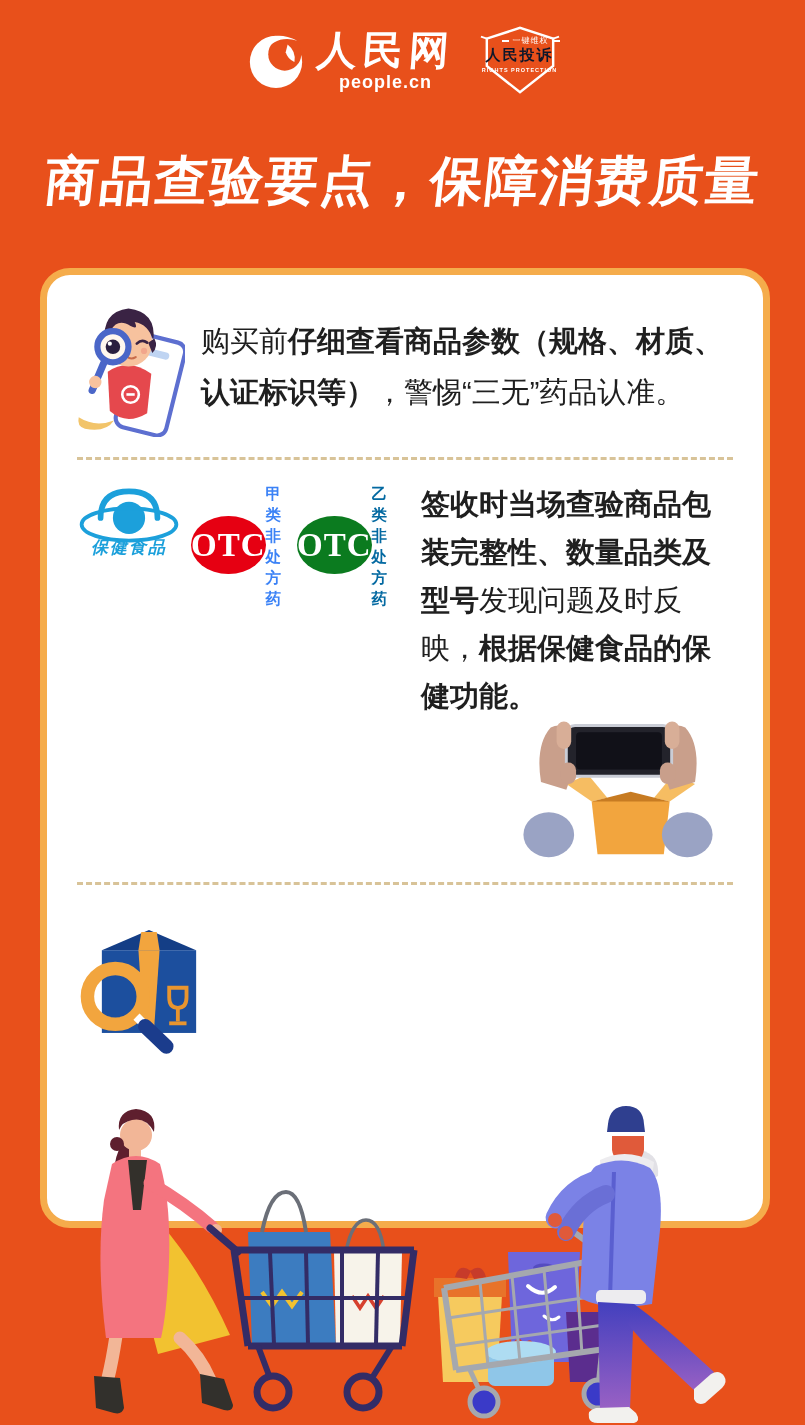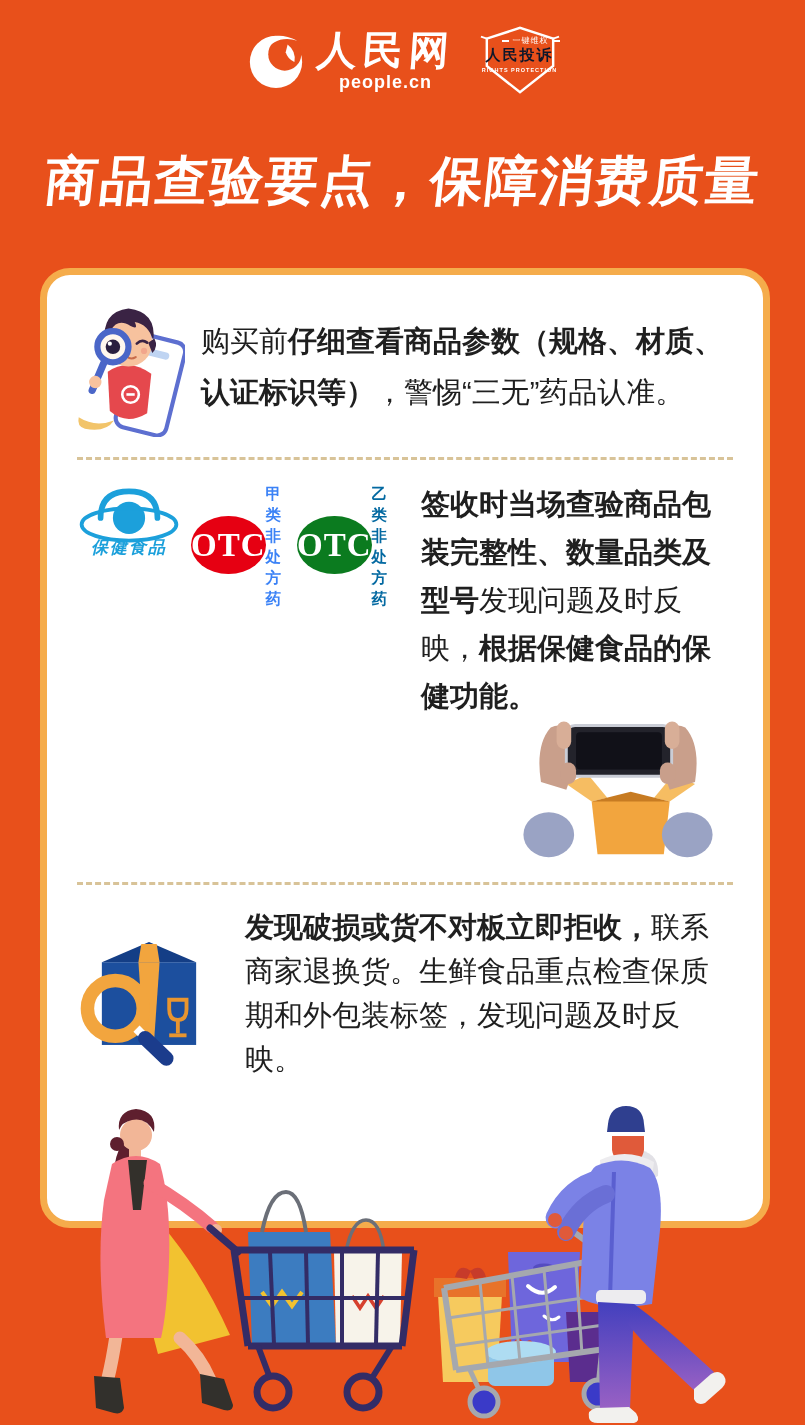--- a/index.html
+++ b/index.html
@@ -194,21 +194,20 @@
         <rect x="30" y="47" width="98" height="86" fill="#1C4F9E"></rect>
         <polygon points="71,28 87,28 90,47 68,47" fill="#F2A53E"></polygon>
         <polygon points="68,47 90,47 84,133 74,133" fill="#F2A53E"></polygon>
         <path d="M100 86 v10 q0 11 9 11 q9 0 9 -11 v-10 Z" fill="none" stroke="#E8952F" stroke-width="4"></path>
         <line x1="109" y1="108" x2="109" y2="121" stroke="#E8952F" stroke-width="4"></line>
         <line x1="100" y1="123" x2="118" y2="123" stroke="#E8952F" stroke-width="4"></line>
         <circle cx="44" cy="95" r="29" fill="none" stroke="#F2A53E" stroke-width="14"></circle>
         <line x1="66" y1="116" x2="75" y2="125" stroke="#FFFFFF" stroke-width="9"></line>
         <line x1="75" y1="126" x2="97" y2="147" stroke="#1B3C8C" stroke-width="15" stroke-linecap="round"></line>
       </svg>
-      <p class="tip-text"><b>发现破损或货不对板立即拒收，</b><span>联系商家退换货。生鲜食品重点检查保质期和外包装标签，发现问题及时反映。</span></p>
     </div>
   </div>
 
   <svg class="shoppers" viewBox="0 0 805 345">
     <defs>
       <linearGradient id="pantsGrad" x1="0" y1="0" x2="0" y2="1">
         <stop offset="0" stop-color="#4340BE"></stop>
         <stop offset="1" stop-color="#9A61C4"></stop>
       </linearGradient>
     </defs>

